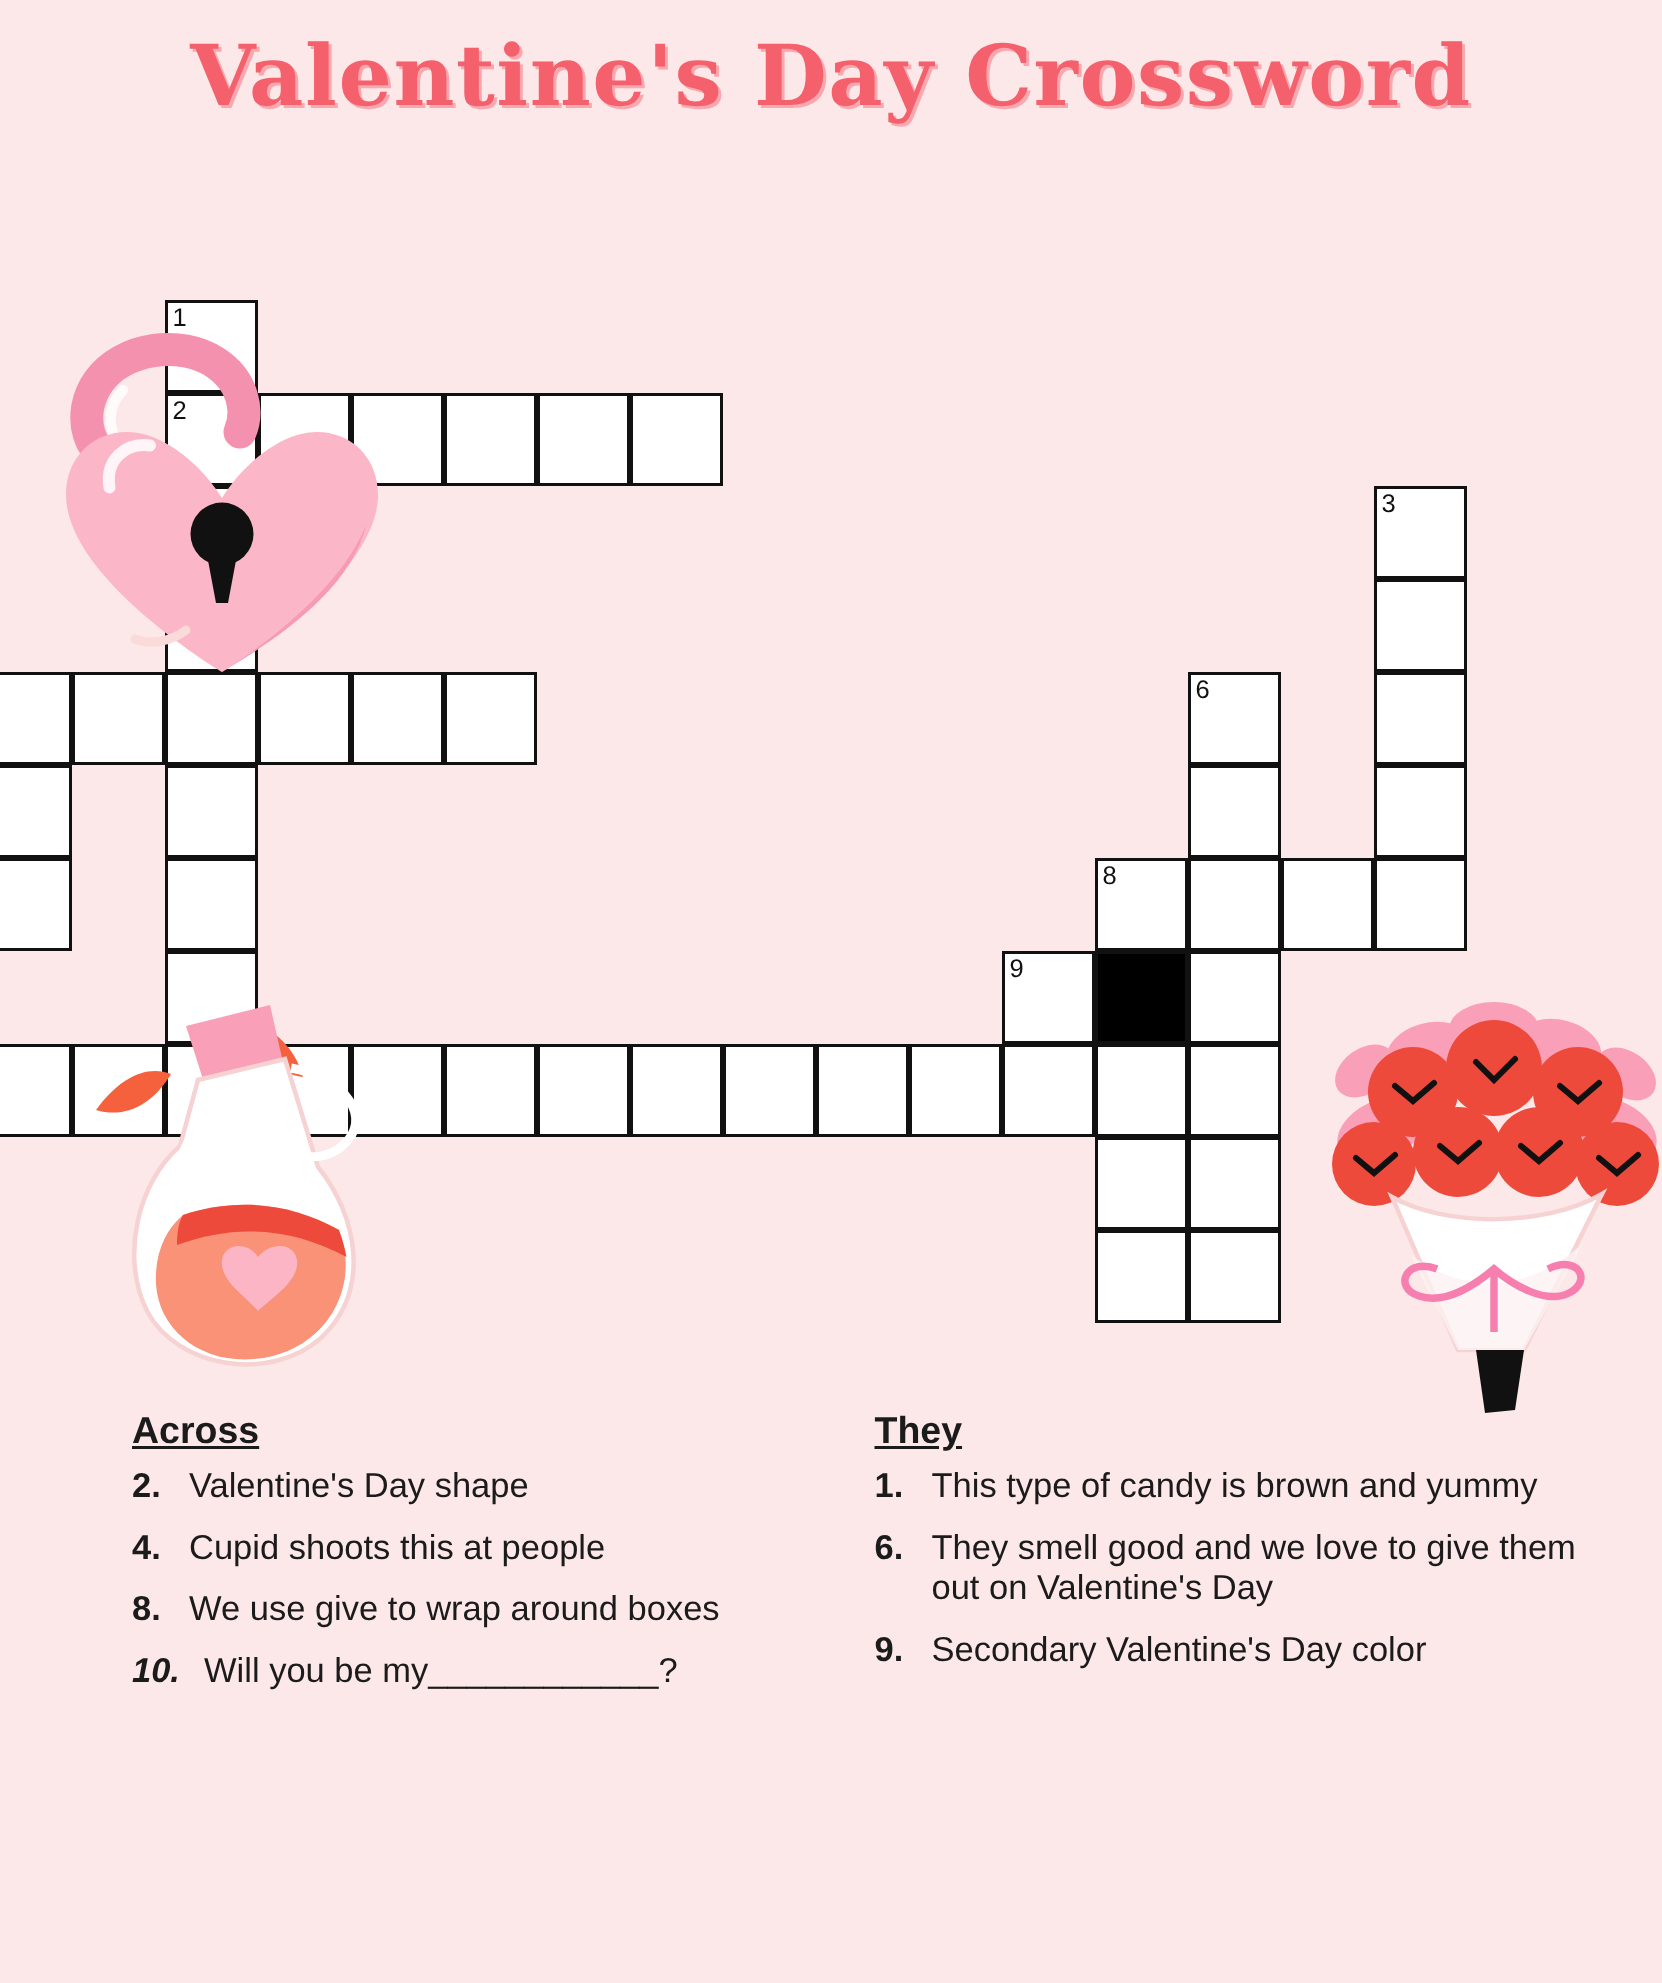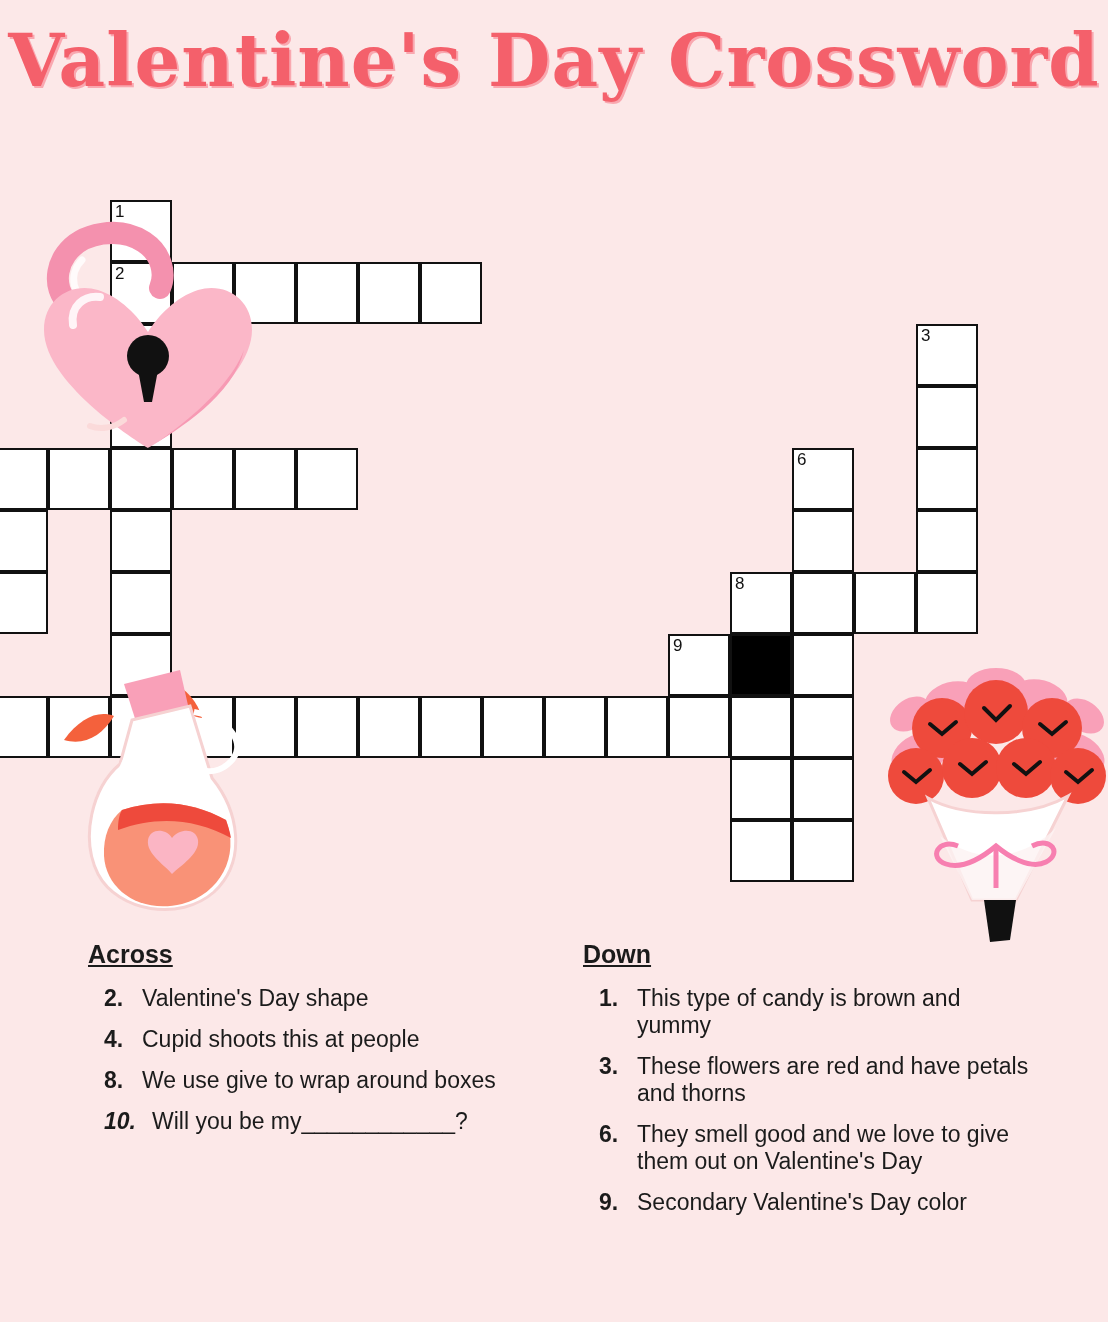--- a/index.html
+++ b/index.html
@@ -18,21 +18,21 @@
 
   
   .title {
     position: absolute;
     top: 18px;
     left: 0;
     width: 1108px;
     text-align: center;
     font-family: "DejaVu Serif", serif;
     font-weight: bold;
-    font-size: 72px;
+    font-size: 56px;
     letter-spacing: 1px;
     color: #f4606b;
     text-shadow: 2px 2px 0 #f9a8b0;
   }
 
   
   #grid {
     position: absolute;
     left: 0;
     top: 0;
@@ -88,21 +88,21 @@
   .clue-head {
     font-family: "Liberation Sans", sans-serif;
     font-size: 25px;
     font-weight: bold;
     color: #1b1b1b;
     text-decoration: underline;
     margin: 0 0 8px 0;
   }
   ul.clue-list {
     list-style: none;
-    margin: 16px;
+    margin: 0;
     padding: 0;
   }
   ul.clue-list li {
     font-family: "Liberation Sans", sans-serif;
     font-size: 23px;
     line-height: 27px;
     color: #1b1b1b;
     margin-bottom: 14px;
     padding-left: 38px;
     text-indent: -38px;
@@ -268,27 +268,24 @@
       <li>
         <span class="cnum">8.</span><span>We use give to wrap around boxes</span>
       </li>
       <li class="wide">
         <span class="cnum">10.</span><span>Will you be my____________?</span>
       </li>
     </ul>
   </div>
 
   <div class="clue-col" id="down-col">
-    <div class="clue-head">Down</div>
+    <div class="clue-head">They</div>
     <ul class="clue-list">
       <li>
         <span class="cnum">1.</span><span>This type of candy is brown and yummy</span>
-      </li>
-      <li>
-        <span class="cnum">3.</span><span>These flowers are red and have petals and thorns</span>
       </li>
       <li>
         <span class="cnum">6.</span><span>They smell good and we love to give them out on Valentine's Day</span>
       </li>
       <li>
         <span class="cnum">9.</span><span>Secondary Valentine's Day color</span>
       </li>
     </ul>
   </div>
 

